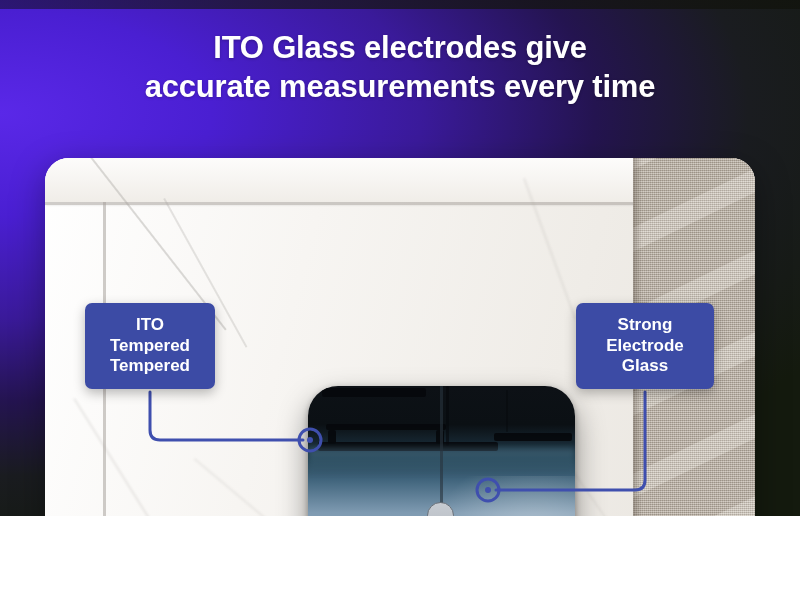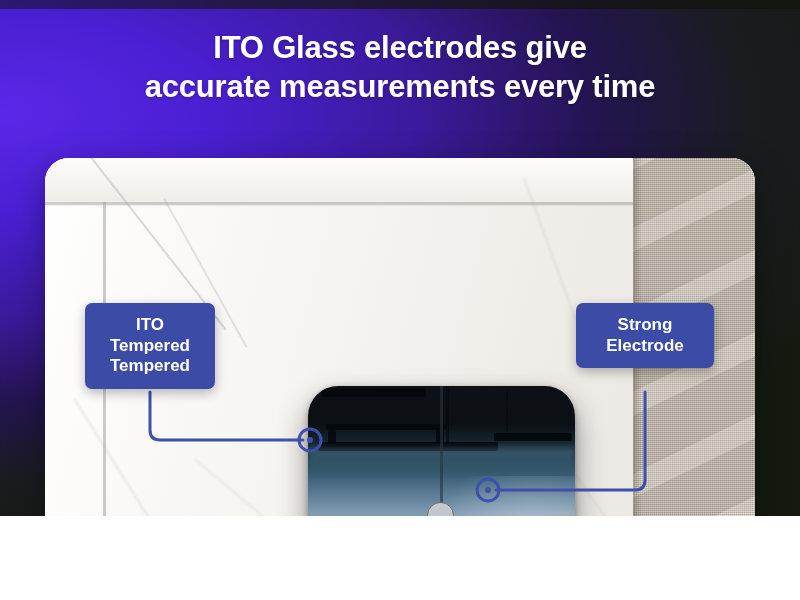--- a/index.html
+++ b/index.html
@@ -216,15 +216,16 @@
 
   <div class="callout" id="callout-left">
     <div>ITO</div>
     <div>Tempered</div>
     <div>Tempered</div>
   </div>
 
   <div class="callout" id="callout-right">
     <div>Strong</div>
     <div>Electrode</div>
+    <div>Glass</div>
   </div>
 
 </div>
 
 </body></html>

